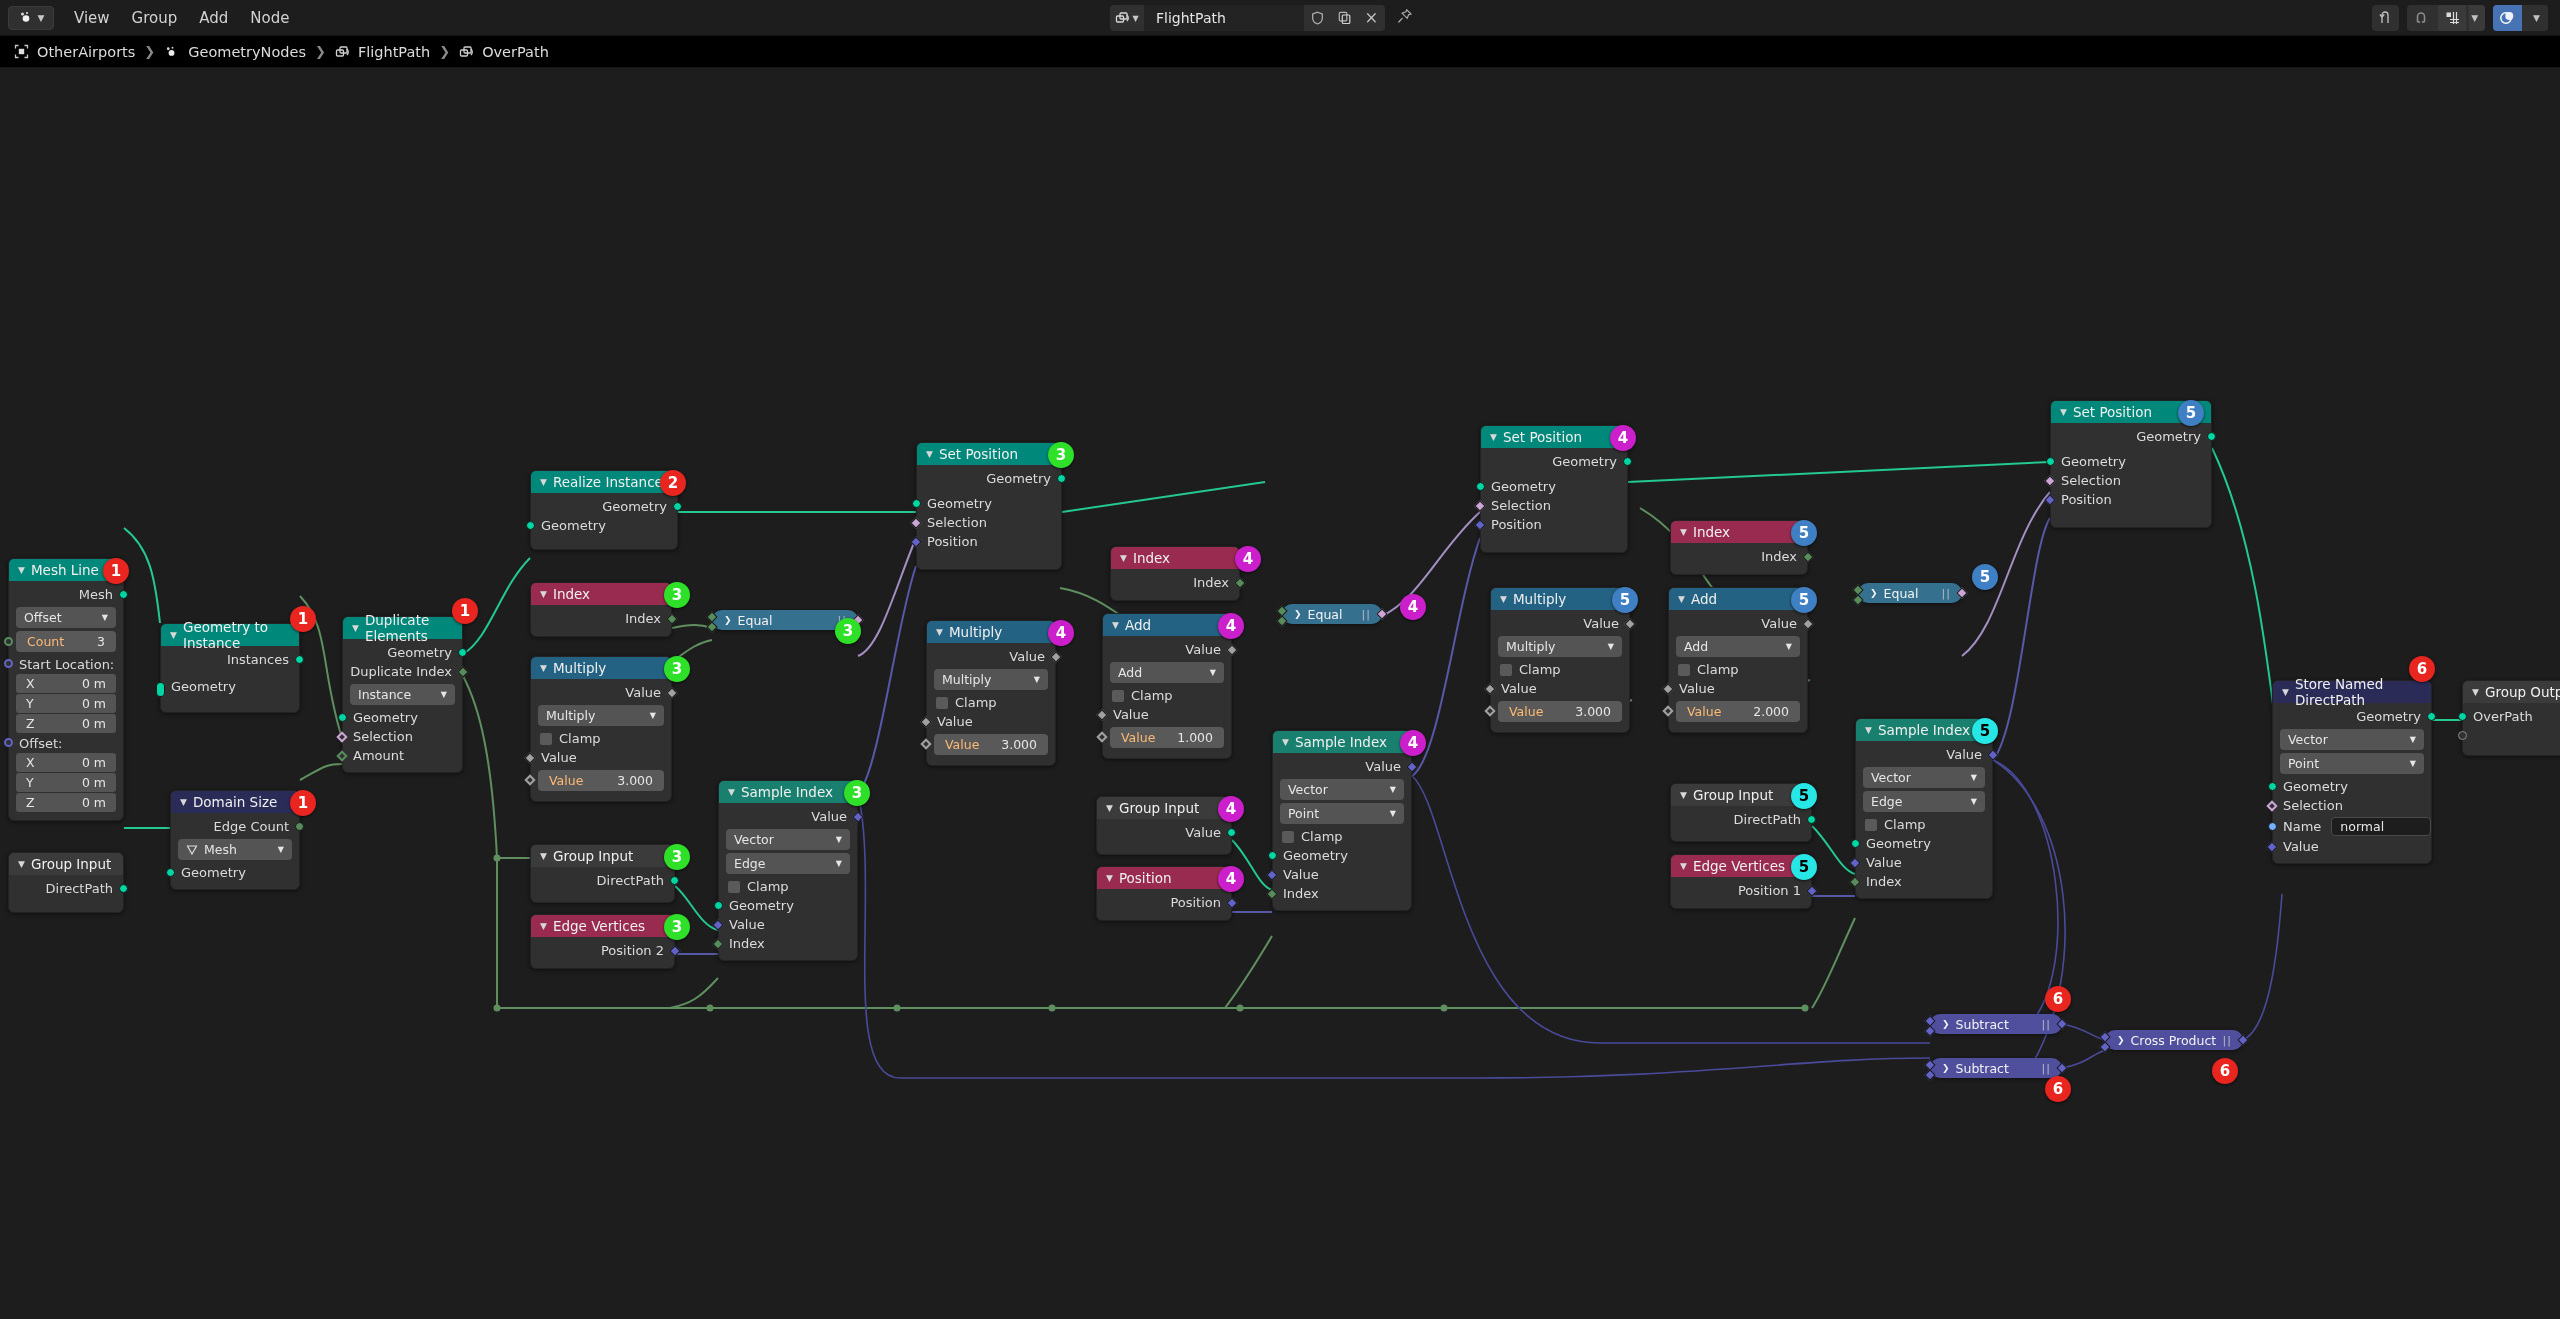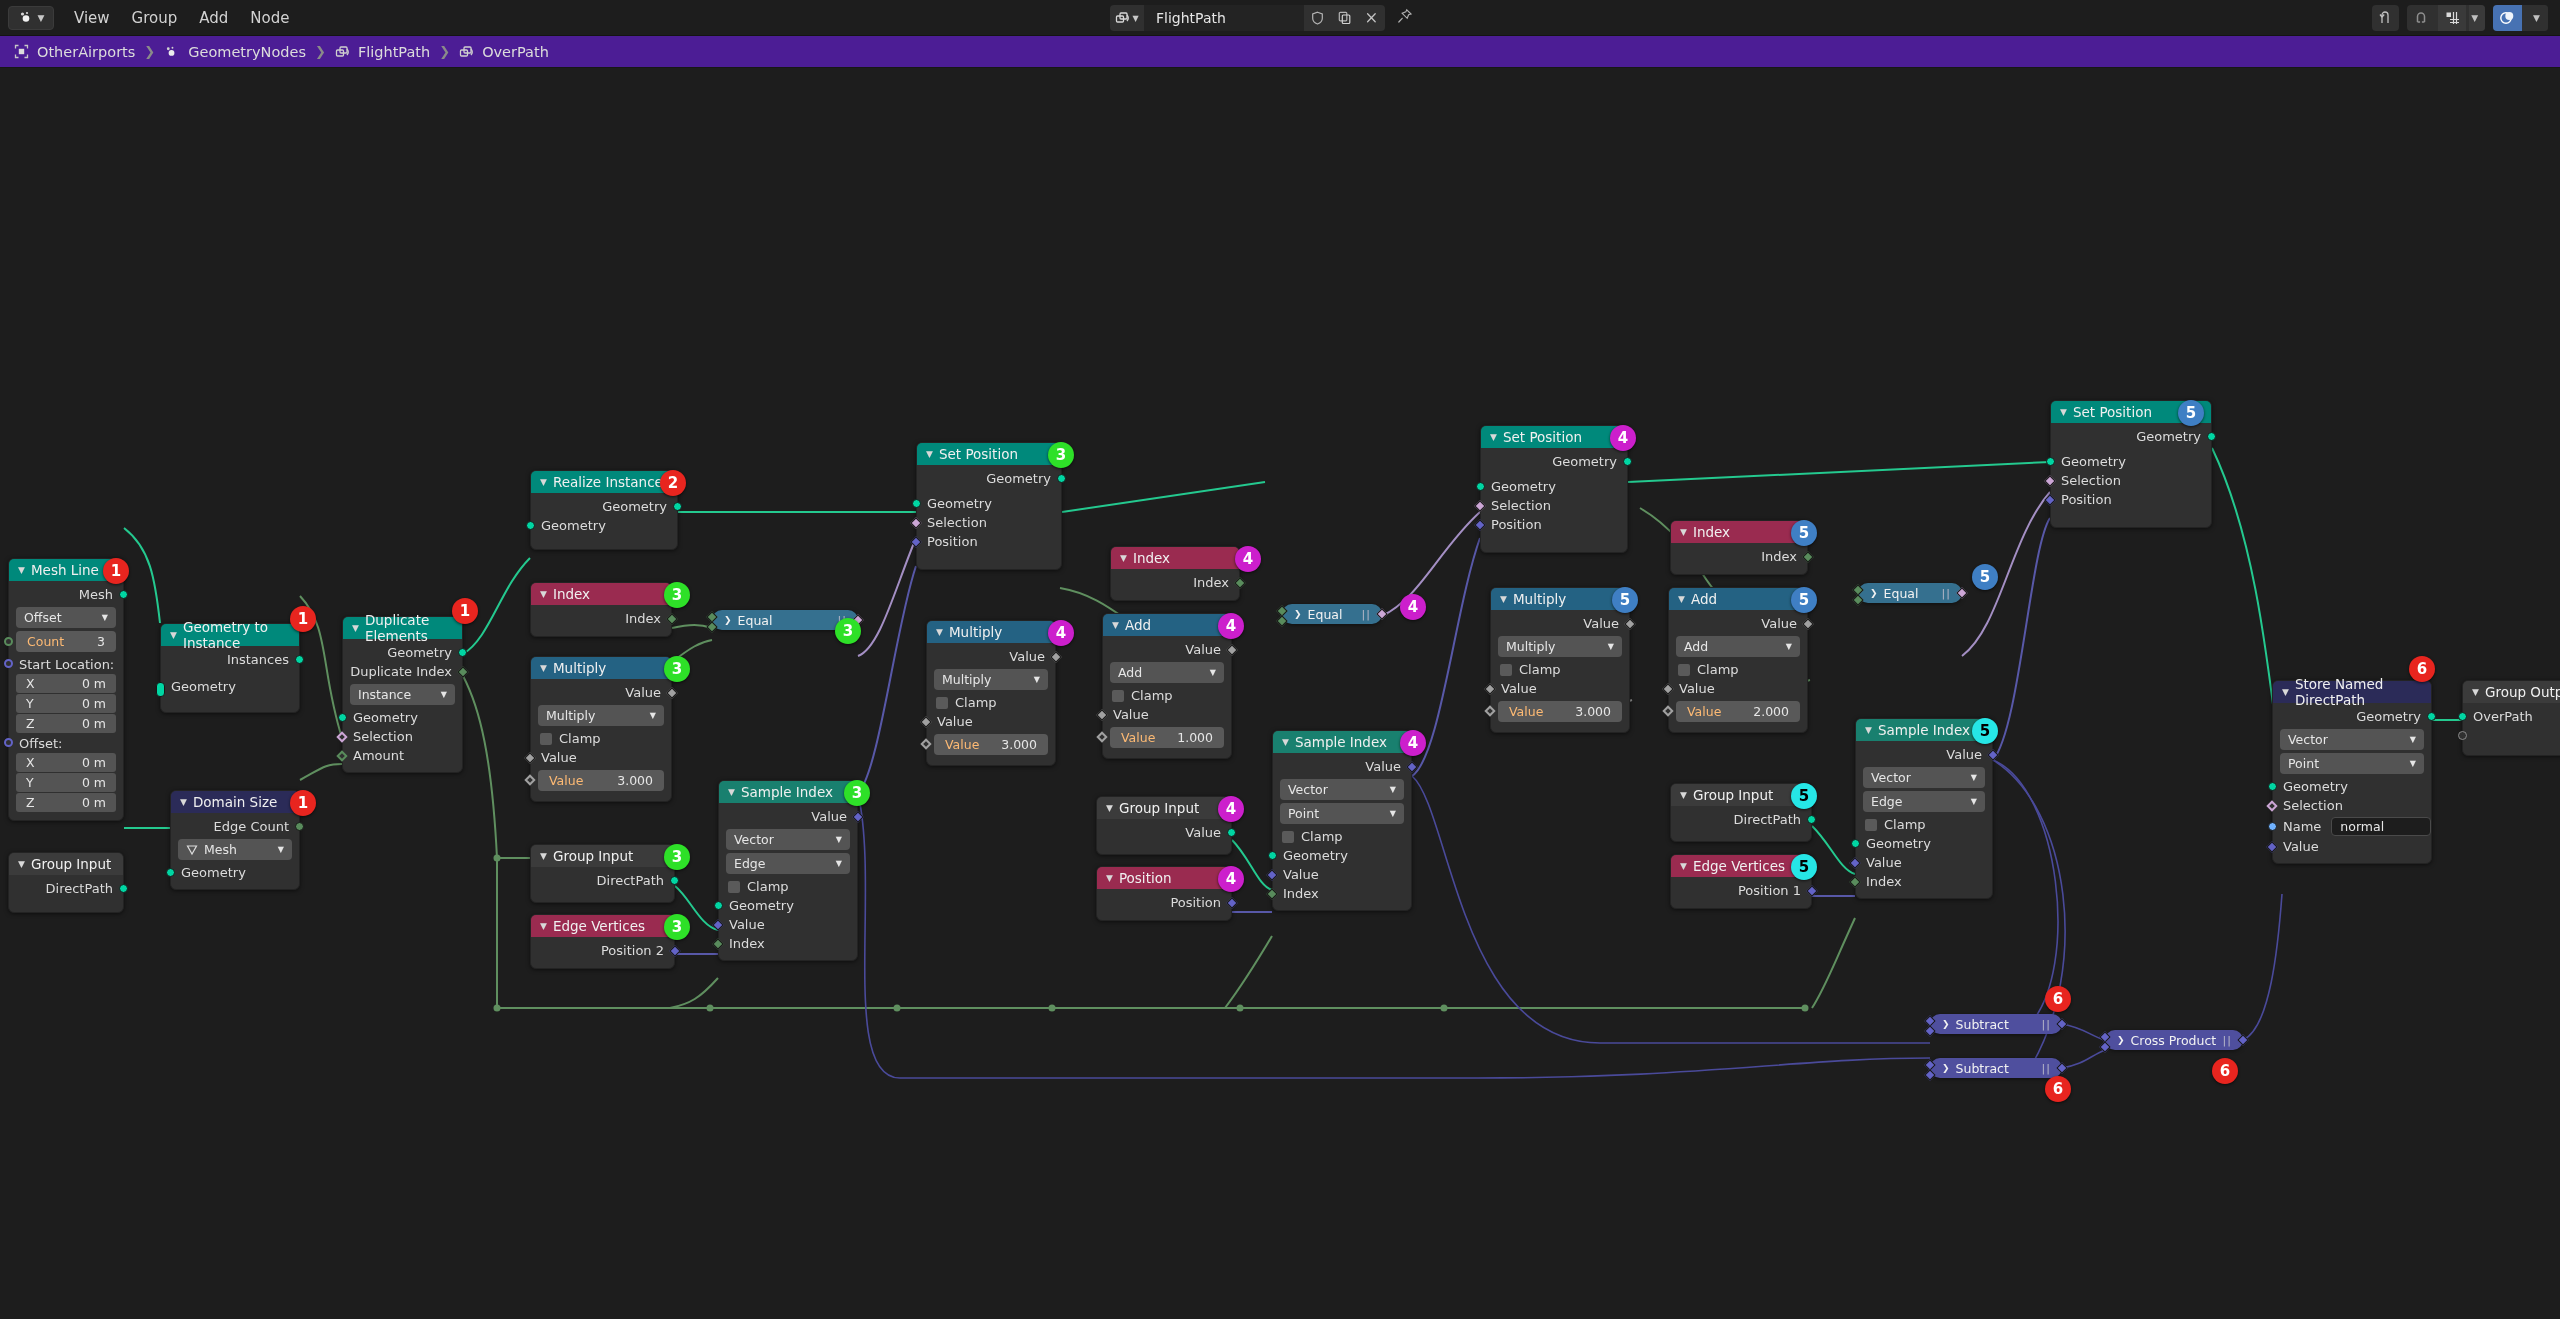--- a/index.html
+++ b/index.html
@@ -30,21 +30,21 @@
      display:flex;align-items:center;padding-left:12px;}
   .idbtn{width:27px;height:26px;background:#303030;display:flex;align-items:center;justify-content:center;}
   .idbtn.last{border-radius:0 4px 4px 0;}
   #pin{margin-left:12px;}
   #rightbtns{position:absolute;right:12px;top:5px;display:flex;align-items:center;gap:8px;}
   .rb{height:26px;background:#303030;border-radius:4px;display:flex;align-items:center;
      justify-content:center;padding:0 6px;gap:3px;}
   .rb.grp{padding:0;}
   .rb.grp>div{display:flex;align-items:center;justify-content:center;height:26px;}
   #breadcrumb{
-    position:absolute;left:0;top:36px;width:2560px;height:32px;background:#4c1d95;
+    position:absolute;left:0;top:36px;width:2560px;height:32px;background:#000000;
     display:flex;align-items:center;padding-left:14px;gap:9px;border-bottom:1px solid #171717;
   }
   #breadcrumb .crumb{display:flex;align-items:center;gap:8px;}
   #breadcrumb .crumb b{font-weight:normal;color:#dcdcdc;font-size:14.5px;}
   #breadcrumb .sep{color:#8a8a8a;font-size:13px;}
   
   #canvas{
     position:absolute;left:0;top:68px;width:2560px;height:1251px;background:#1d1d1d;
     overflow:hidden;
   }

